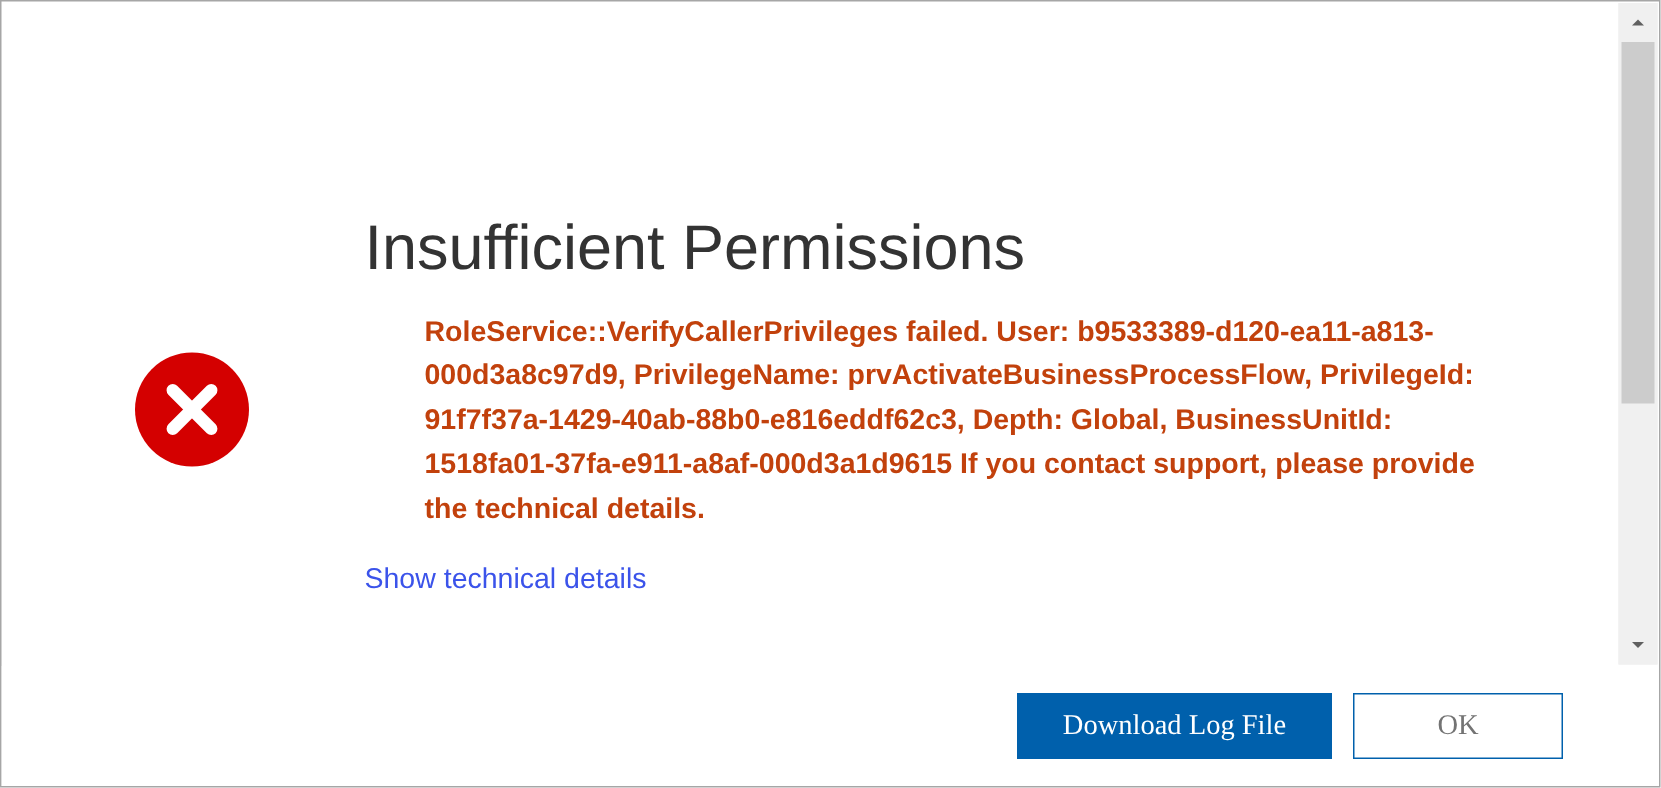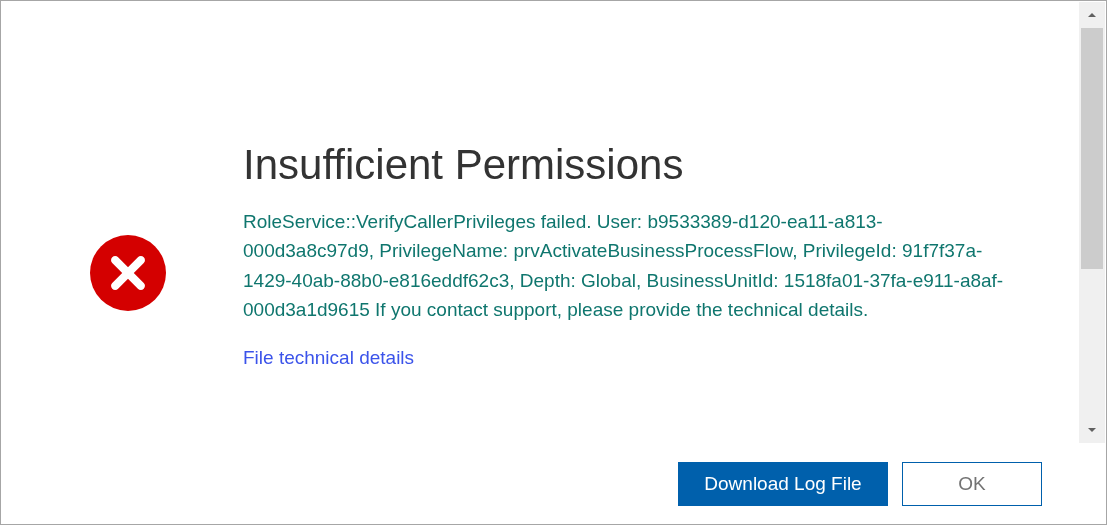--- a/index.html
+++ b/index.html
@@ -51,23 +51,24 @@
     .title {
       font-size: 42px;
       font-weight: 300;
       color: #333;
       margin-bottom: 18px;
       letter-spacing: 0;
     }
     .message {
       font-size: 19px;
       line-height: 1.55;
-      color: #0f766e;
-      font-weight: 400;
+      color: #c2410c;
+      font-weight: 700;
       margin-bottom: 22px;
+      margin-left: 40px;
     }
     .tech-link {
       font-size: 19px;
       color: #3b53ea;
       cursor: pointer;
       text-decoration: none;
       font-weight: 400;
     }
     .scrollbar {
       position: absolute;
@@ -116,21 +117,21 @@
       align-items: center;
       gap: 14px;
       padding-right: 64px;
       background: #fff;
     }
     .btn {
       height: 44px;
       min-width: 140px;
       padding: 0 20px;
       font-size: 19px;
-      font-family: Liberation Sans, sans-serif;
+      font-family: Liberation Serif, serif;
       font-weight: 400;
       cursor: pointer;
       display: flex;
       align-items: center;
       justify-content: center;
     }
     .btn-primary {
       background: #0060ac;
       color: #fff;
       border: 1px solid #0060ac;
@@ -150,21 +151,21 @@
     <div class="error-circle">
       <svg viewBox="0 0 24 24" fill="none" stroke="#fff" stroke-width="4.5" stroke-linecap="round">
         <line x1="5" y1="5" x2="19" y2="19"></line>
         <line x1="19" y1="5" x2="5" y2="19"></line>
       </svg>
     </div>
   </div>
   <div class="content-col">
     <h1 class="title">Insufficient Permissions</h1>
     <p class="message">RoleService::VerifyCallerPrivileges failed. User: b9533389-d120-ea11-a813-000d3a8c97d9, PrivilegeName: prvActivateBusinessProcessFlow, PrivilegeId: 91f7f37a-1429-40ab-88b0-e816eddf62c3, Depth: Global, BusinessUnitId: 1518fa01-37fa-e911-a8af-000d3a1d9615 If you contact support, please provide the technical details.</p>
-    <a class="tech-link">File technical details</a>
+    <a class="tech-link">Show technical details</a>
   </div>
 </div>
 
 <div class="scrollbar">
   <div class="scroll-arrow">
     <svg viewBox="0 0 10 10">
         <path d="M1 7 L5 3 L9 7" fill="#606060"></path>
       </svg>
   </div>
   <div class="scroll-track">

